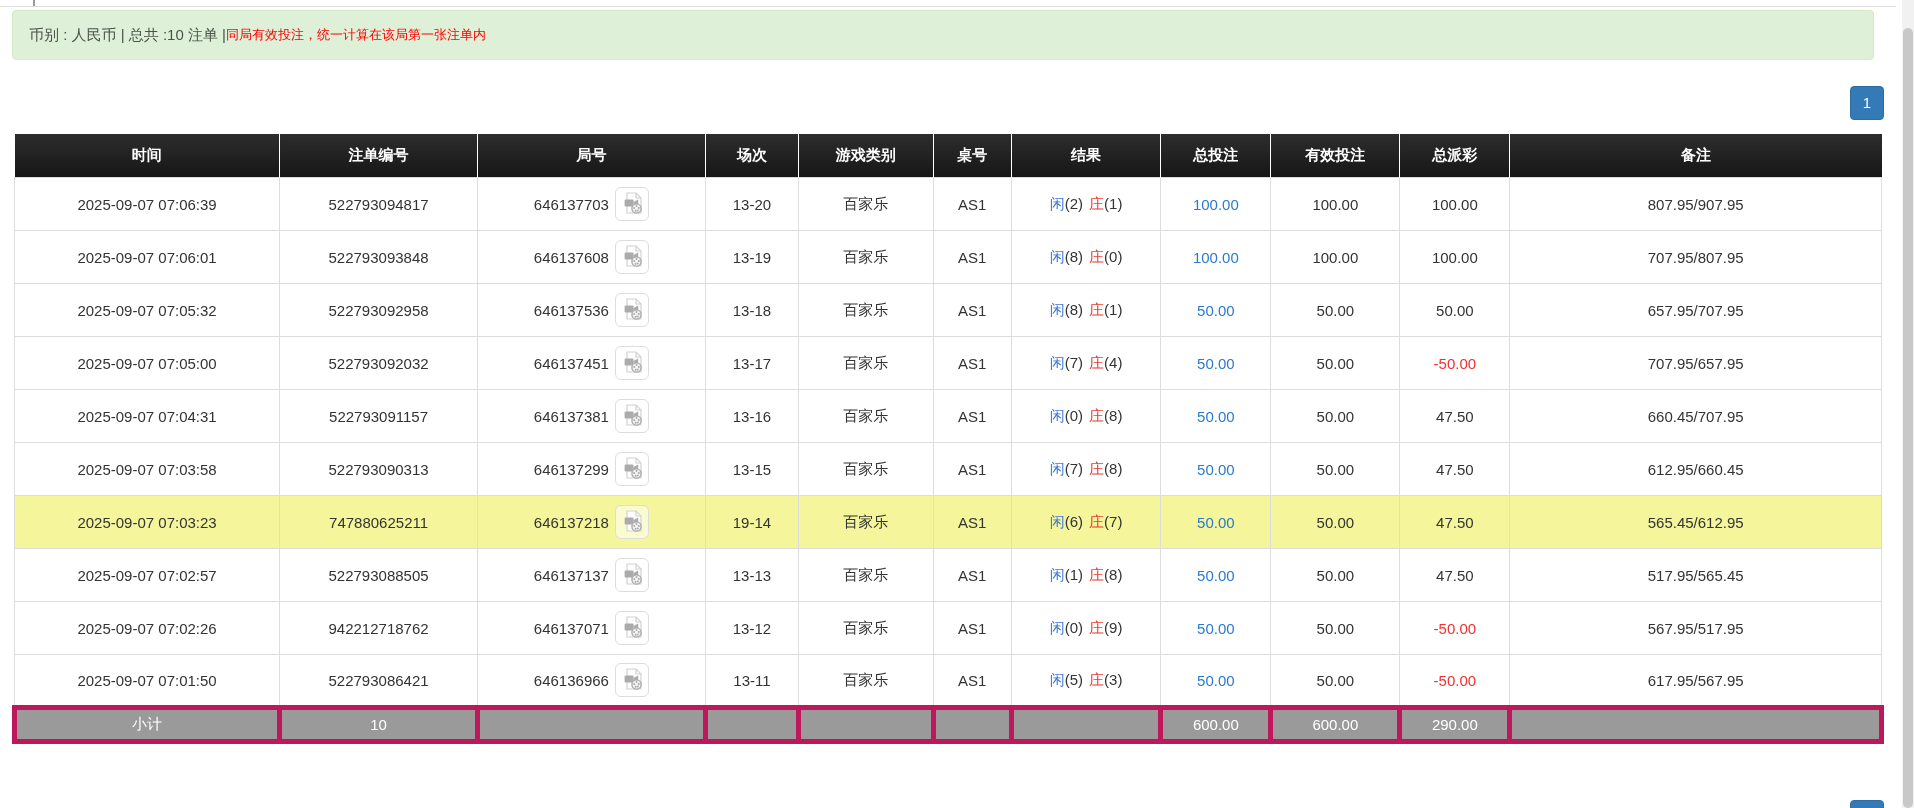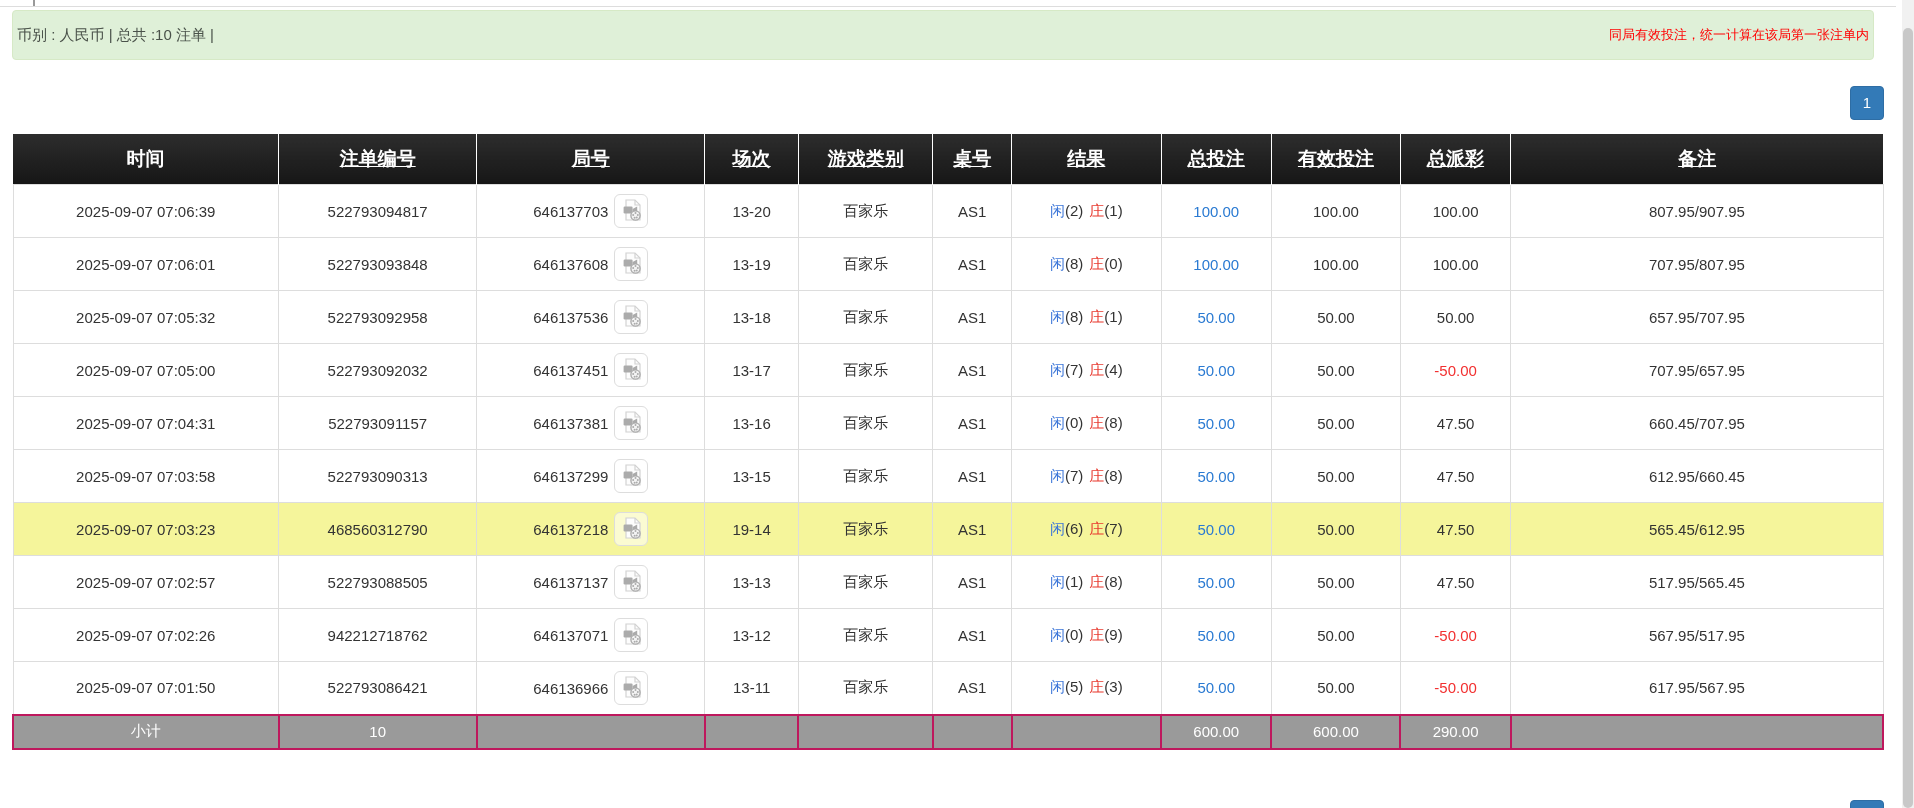--- a/index.html
+++ b/index.html
@@ -4,45 +4,45 @@
 <style>
   * { box-sizing: border-box; }
   body { margin: 0; background: #fff; font-family: "Liberation Sans", sans-serif; }
   .page { position: relative; width: 1914px; height: 808px; overflow: hidden; background: #fff; }
 
   .top-divider { position: absolute; top: 6px; left: 0; width: 1896px; height: 1px; background: #ddd; }
   .caret-mark { position: absolute; top: 0; left: 33px; width: 2px; height: 6px; background: #999; }
 
   .banner { position: absolute; top: 10px; left: 12px; right: 40px; height: 50px;
     background: var(--banner-bg, #dff0d8); border: 1px solid var(--banner-border, #d6e9c6);
-    border-radius: 4px; display: flex; align-items: center; justify-content: space-between; padding: 0 4px; }
+    border-radius: 4px; display: flex; align-items: center; justify-content: flex-start; padding: 0 16px; }
   .banner-left { font-size: 15px; color: #4a524a; }
   .banner-right { font-size: 13px; color: var(--notice-red, #ff0000); }
 
   .page-btn { width: 34px; height: 34px; background: var(--pagination-blue, #337ab7);
     border: 1px solid #2e6da4; border-radius: 4px; color: #fff; font-size: 15px;
     text-align: center; line-height: 32px; cursor: pointer; }
   .page-btn-top { position: absolute; top: 86px; right: 30px; }
   .page-btn-bottom { position: absolute; top: 800px; right: 30px; }
 
   table.records { position: absolute; top: 134px; left: 12px; width: 1872px;
     border-collapse: collapse; table-layout: fixed; }
   col.c0{width:14.2%} col.c1{width:10.6%} col.c2{width:12.2%} col.c3{width:5.0%}
   col.c4{width:7.2%} col.c5{width:4.2%} col.c6{width:8.0%} col.c7{width:5.9%}
   col.c8{width:6.9%} col.c9{width:5.9%} col.c10{width:19.9%}
 
   thead th { background: linear-gradient(180deg, #2d2d2d, var(--header-bg, #141414));
-    color: #fff; font-weight: bold; font-size: 19px; height: 34px; padding: 12px; }
-  thead th + th { border-left: 1px solid #fff; text-decoration: underline; }
+    color: #fff; font-weight: bold; font-size: 15px; height: 34px; padding: 12px; }
+  thead th + th { border-left: 1px solid #fff; }
 
   tbody td { height: 53px; border: 1px solid #ddd; text-align: center;
     font-size: 15px; color: #333; background: #fff; padding: 0 2px; }
   tr.highlight td { background: var(--highlight-yellow, #f5f59b); margin-top: 40px; }
 
-  tfoot td { height: 34px; background: var(--footer-bg, #9a9a9a); border: 2px solid #be185d;
+  tfoot td { height: 34px; background: var(--footer-bg, #9a9a9a); border: 5px solid #be185d;
     color: #fff; font-size: 15px; text-align: center; }
 
   .bet-link { color: var(--link-blue, #2a7ad2); text-decoration: none; cursor: pointer; }
   .res-p { color: var(--player-blue, #3c76d8); }
   .res-b { color: var(--banker-red, #e8392e); }
   .res-n { color: #333; }
   .res-gap { display: inline-block; width: 6px; }
   .pay-neg { color: var(--negative-red, #f23030); }
 
   .video-btn { display: inline-block; vertical-align: middle; width: 34px; height: 34px;
@@ -262,21 +262,21 @@
     <td>
       <span class="res-p">闲</span><span class="res-n">(7)</span><span class="res-gap"></span><span class="res-b">庄</span><span class="res-n">(8)</span>
     </td>
     <td><a class="bet-link">50.00</a></td>
     <td>50.00</td>
     <td>47.50</td>
     <td>612.95/660.45</td>
   </tr>
         <tr class="highlight">
     <td>2025-09-07 07:03:23</td>
-    <td>468560312790</td>
+    <td>747880625211</td>
     <td>
       <span class="round-num">646137218</span><span class="video-btn"><svg width="26" height="26" viewBox="0 0 26 26">
         <path d="M7 3h9l5 5v15H7z" fill="#fdfdfd" stroke="#d2d2d2" stroke-width="1.2"></path>
         <path d="M16 3v5h5" fill="none" stroke="#d2d2d2" stroke-width="1.2"></path>
         <rect x="4.6" y="9.5" width="9" height="7" rx="1.2" fill="#ababab"></rect>
         <path d="M13.6 12l4.6-2.6v7.2L13.6 14z" fill="#ababab"></path>
         <circle cx="16.5" cy="18.5" r="4.6" fill="#f4f4f4" stroke="#ababab" stroke-width="1.4"></circle>
         <circle cx="16.5" cy="16.1" r="1" fill="#ababab"></circle>
         <circle cx="14.2" cy="18" r="1" fill="#ababab"></circle>
         <circle cx="15.6" cy="20.7" r="1" fill="#ababab"></circle>

